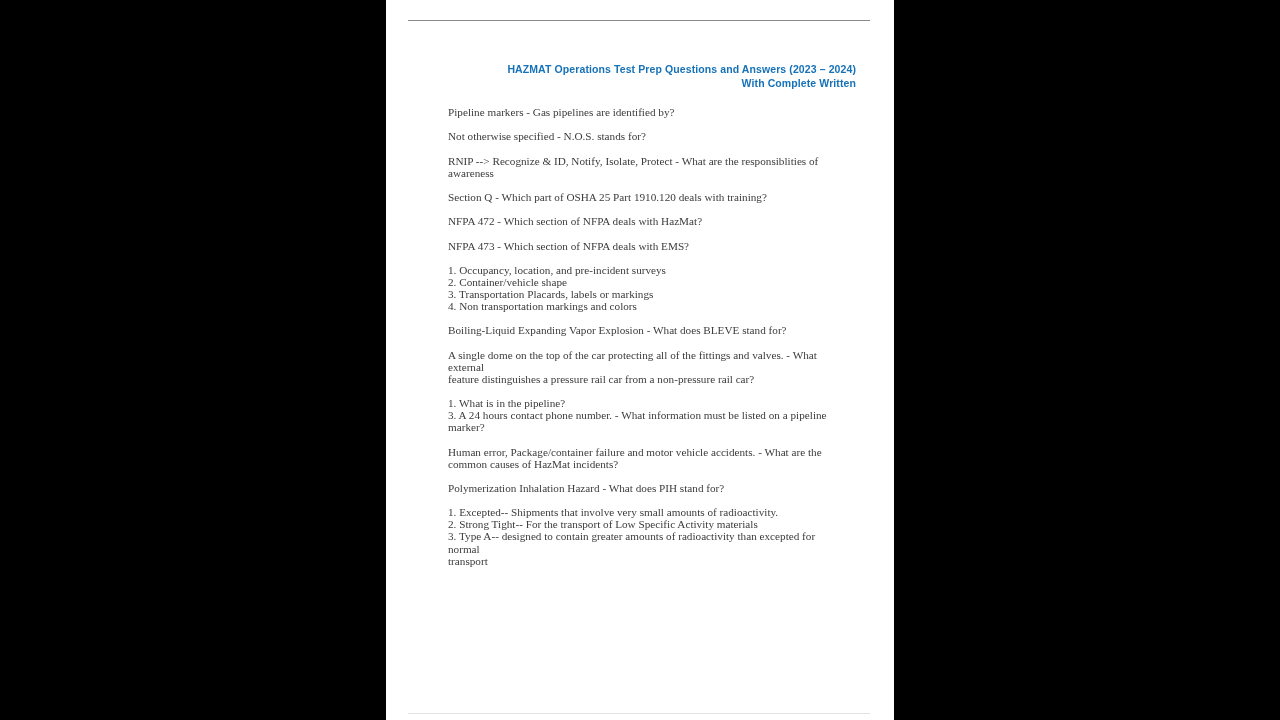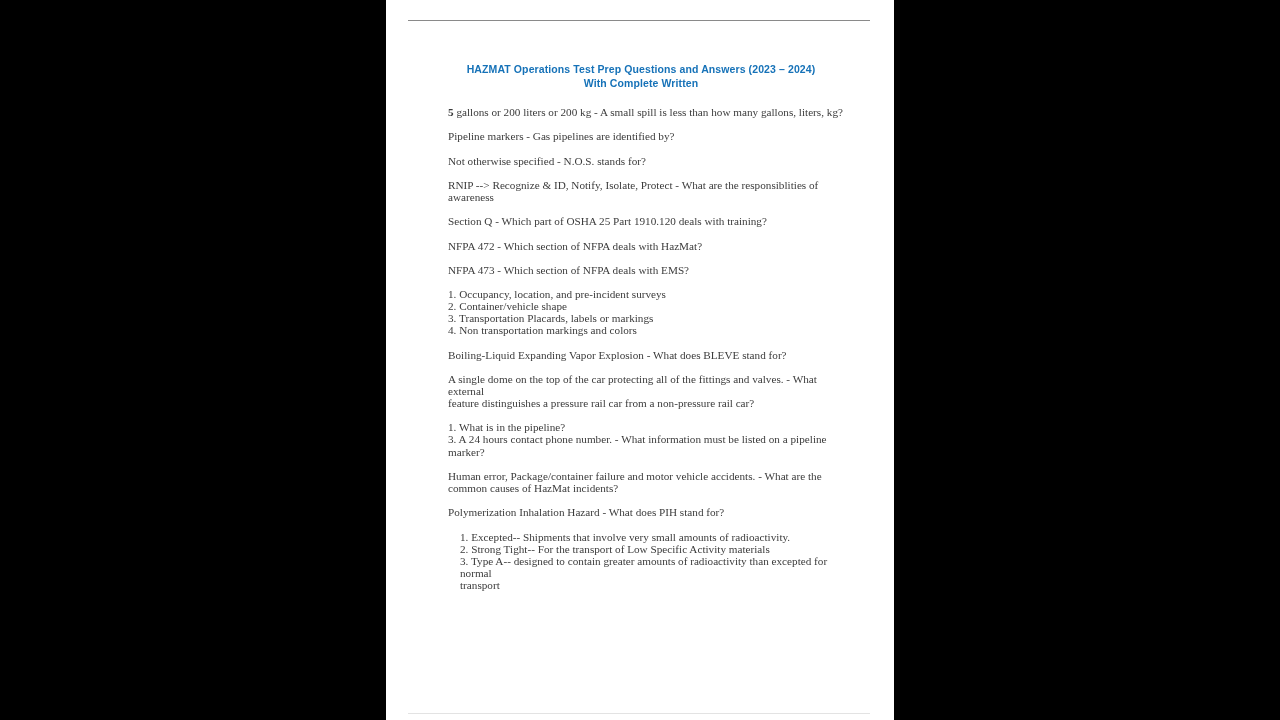--- a/index.html
+++ b/index.html
@@ -46,21 +46,21 @@
     width: 462px;
     height: 0;
     border-top: 1px solid #e3e3e3;
   }
 
   .doc-title {
     position: absolute;
     left: 40px;
     top: 62px;
     width: 430px;
-    text-align: center;
+    text-align: right;
     color: #1672b8;
     font-family: "Liberation Sans", "DejaVu Sans", sans-serif;
     font-weight: bold;
     font-size: 10.5px;
     line-height: 14px;
     letter-spacing: 0.1px;
   }
 
   .doc-body {
     position: absolute;
@@ -73,21 +73,20 @@
   }
 
   .para {
     margin: 0 0 12.2px 0;
     padding: 0;
     text-align: left;
   }
 
   .para:last-child {
     margin-bottom: 0;
-    margin-left: 12px;
   }
 
   .para .line {
     display: block;
   }
 
   .bold-lead {
     font-weight: bold;
   }
 </style>
@@ -99,23 +98,20 @@
   <div id="page">
 
     <div class="rule-top"></div>
 
     <div class="doc-title">
       <div>HAZMAT Operations Test Prep Questions and Answers (2023 – 2024)</div>
       <div>With Complete Written</div>
     </div>
 
     <div class="doc-body" id="doc-body">
-        <p class="para">
-          <span class="line"><span class="bold-lead">5</span> gallons or 200 liters or 200 kg - A small spill is less than how many gallons, liters, kg?</span>
-        </p>
         <p class="para">
           <span class="line">Pipeline markers - Gas pipelines are identified by?</span>
         </p>
         <p class="para">
           <span class="line">Not otherwise specified - N.O.S. stands for?</span>
         </p>
         <p class="para">
           <span class="line">RNIP --&gt; Recognize &amp; ID, Notify, Isolate, Protect - What are the responsiblities of awareness</span>
         </p>
         <p class="para">

